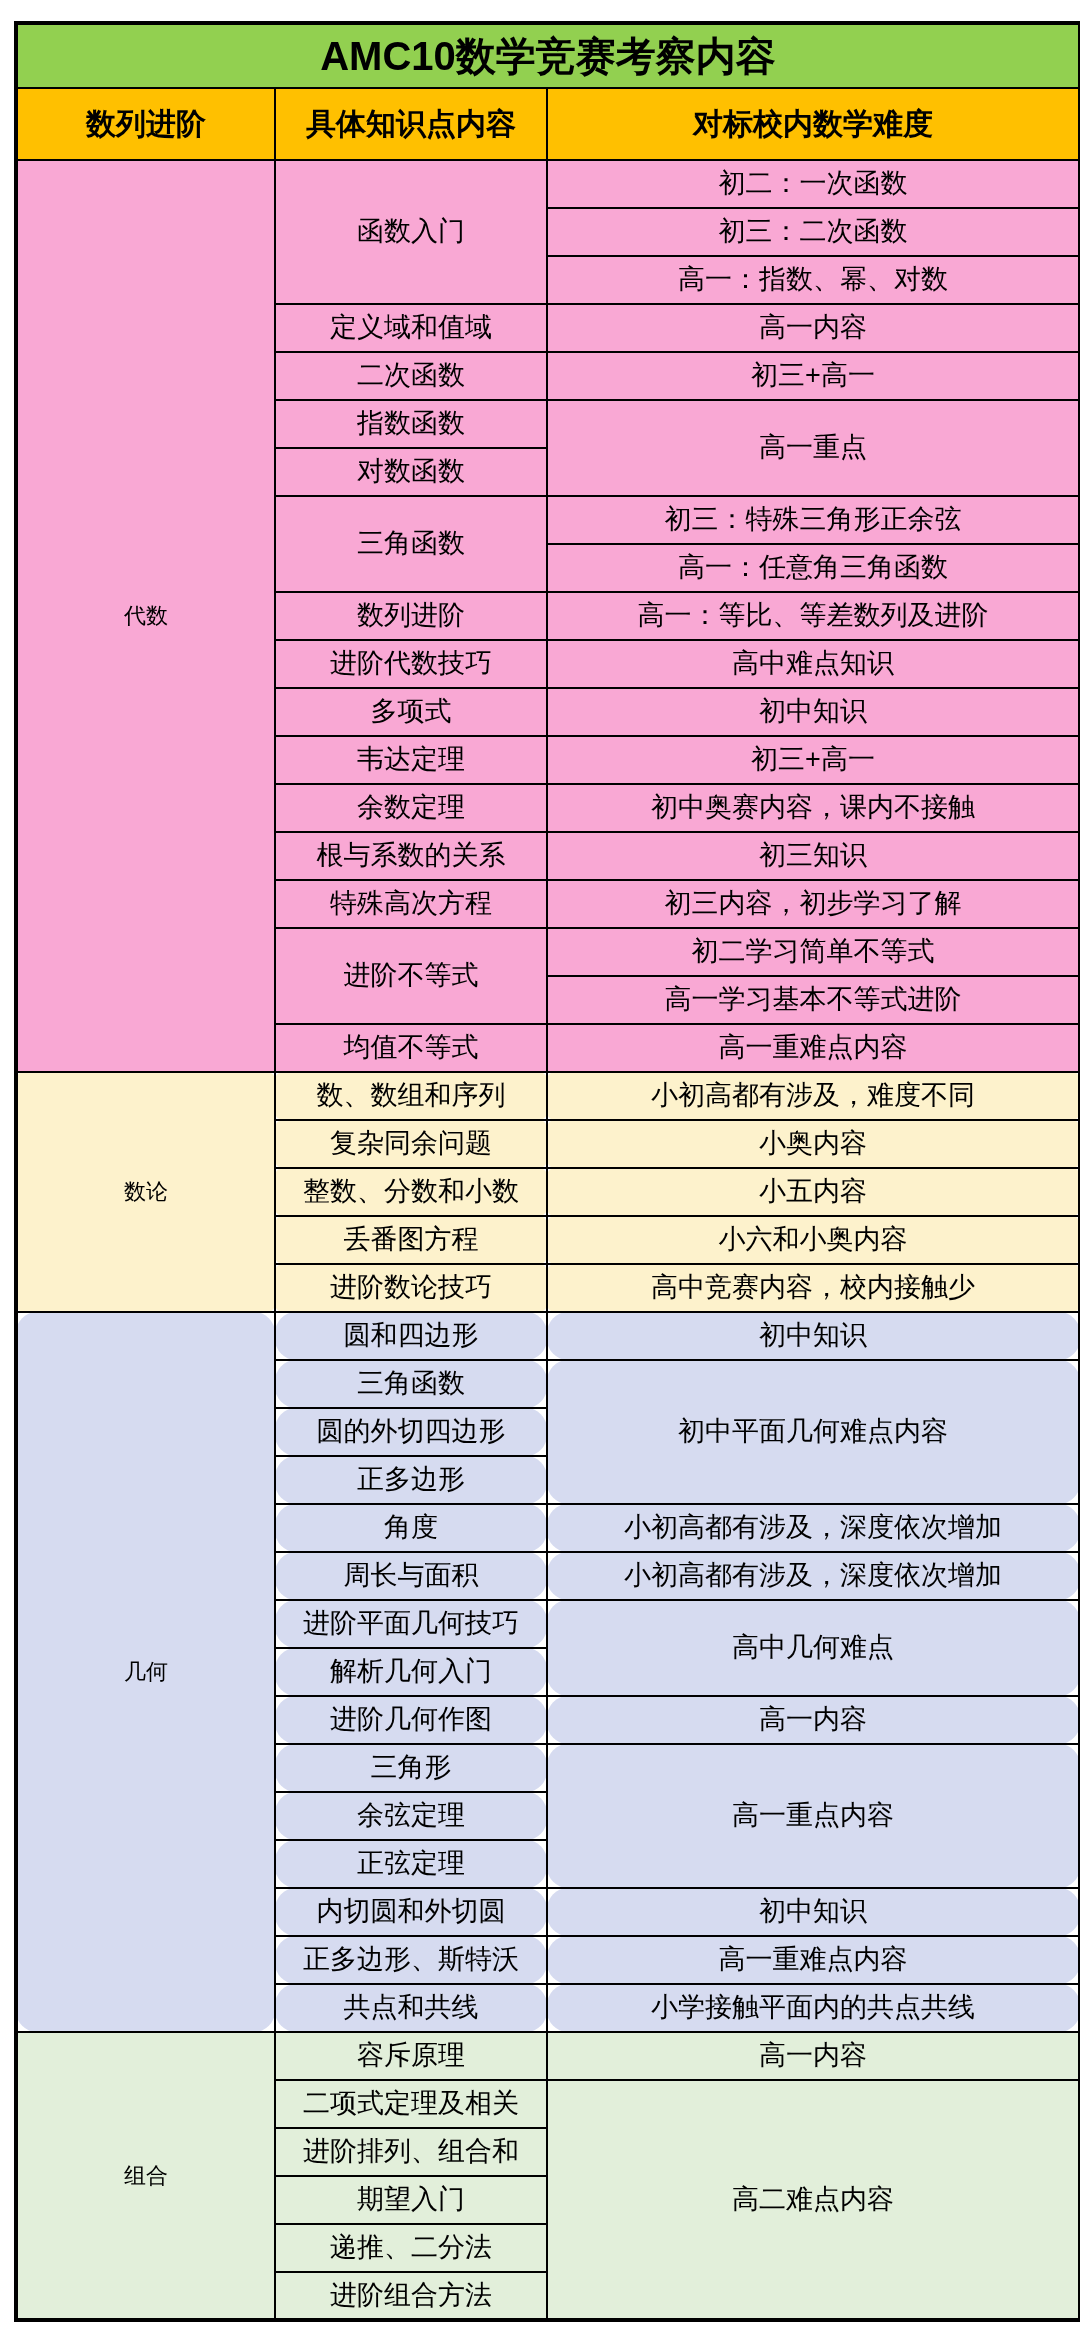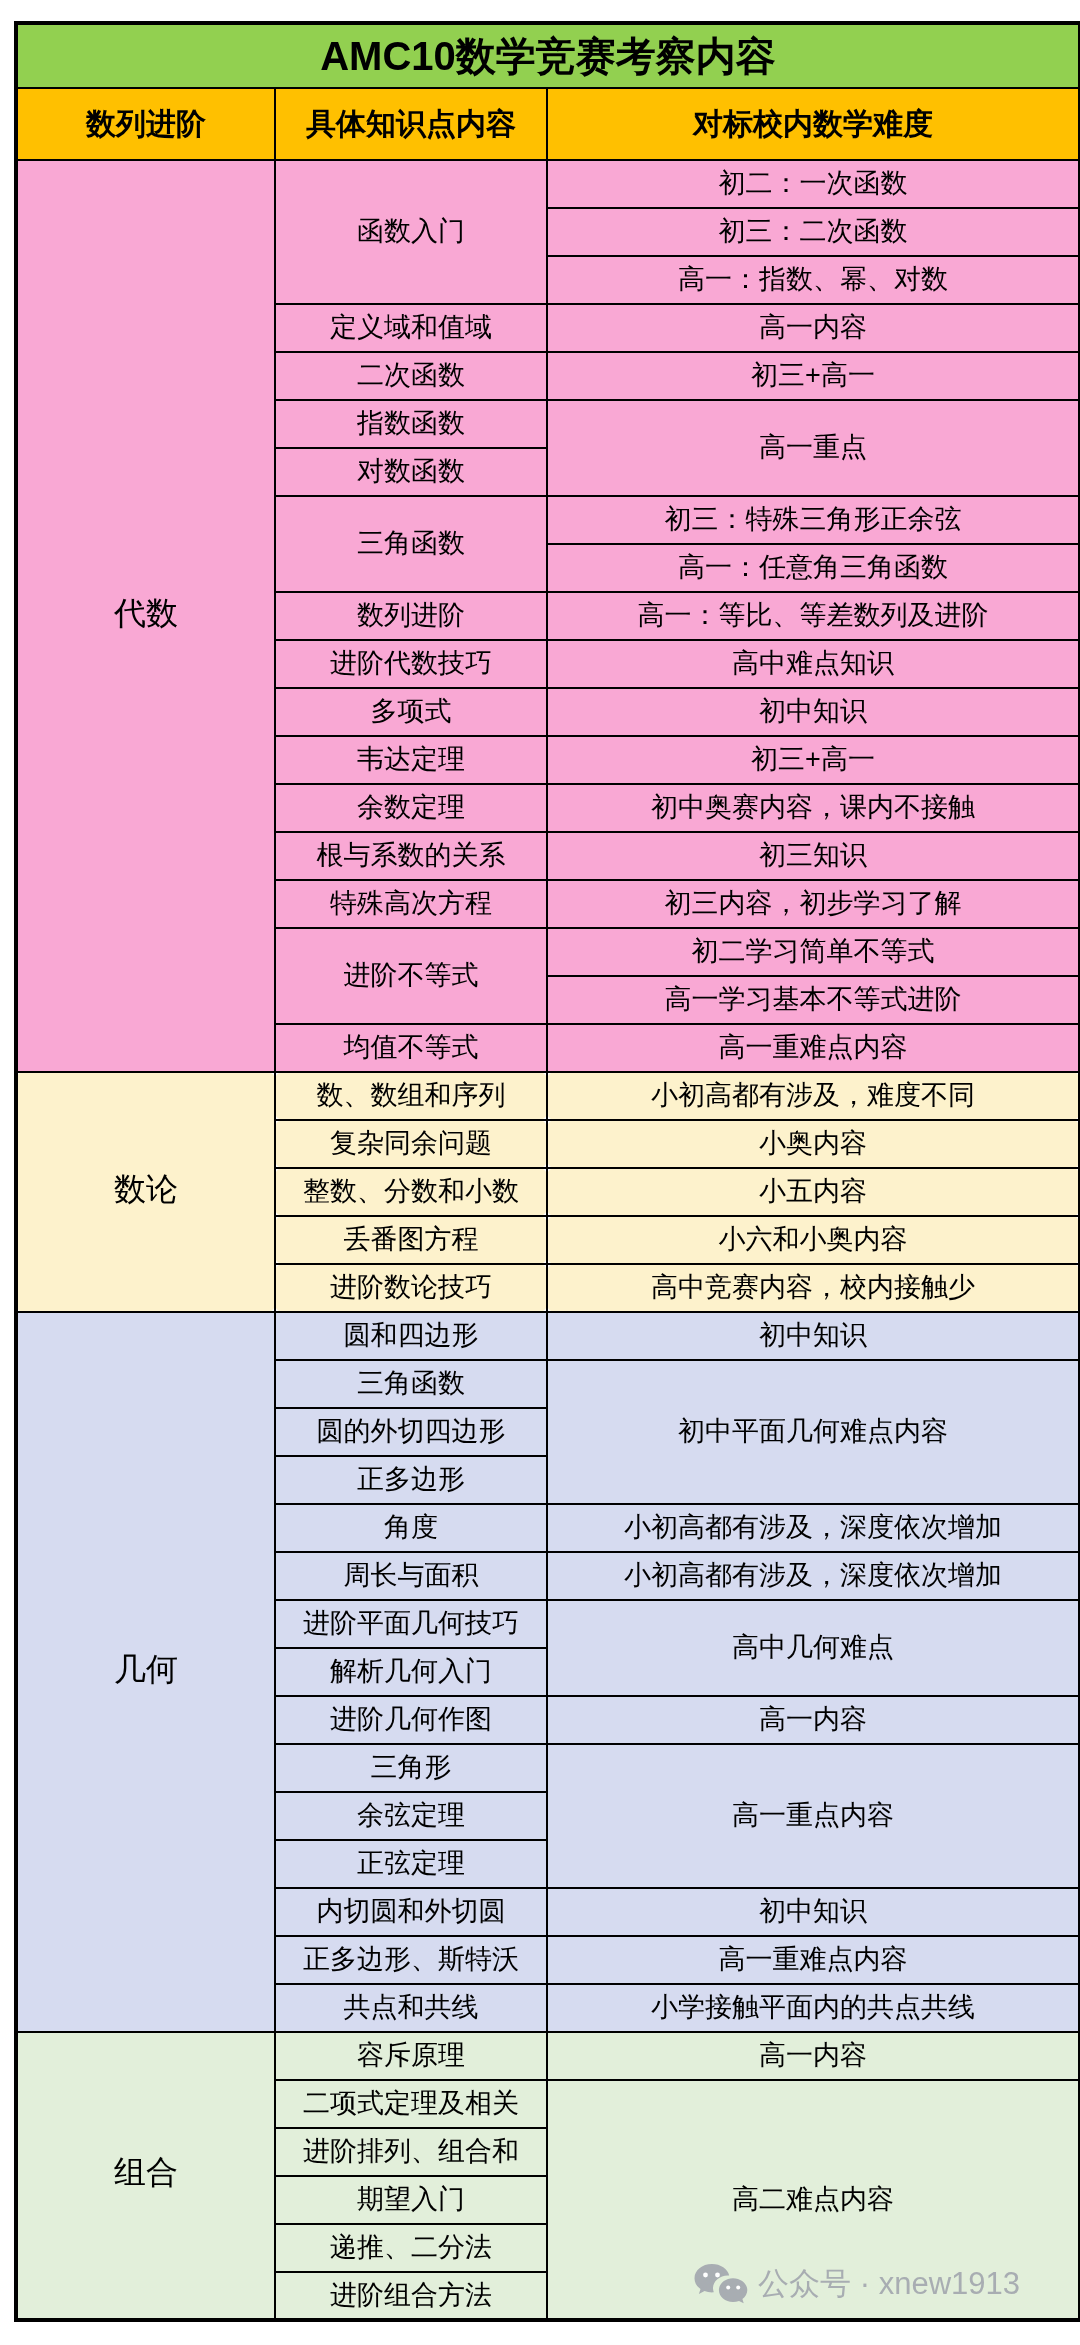--- a/index.html
+++ b/index.html
@@ -34,25 +34,25 @@
     font-weight:bold;
   }
   .head-row td{
     background:#FFC000;
     height:70px;
     font-size:30px;
     font-weight:bold;
   }
   .body-row{height:48px;}
   .body-row td{font-size:27px;}
-  td.cat{font-size:32px;font-family:Liberation Mono, monospace;}
+  td.cat{font-size:22px;}
   
   .s0{background:#f9a8d4;}
   .s1{background:#FDF2CC;border-radius:8px;}
-  .s2{background:#D6DBF0;}
+  .s2{background:#D6DBF0;border-radius:21px;}
   .s3{background:#E2EFDA;}
   .watermark{
     position:absolute;
     right:58px;
     bottom:16px;
     display:flex;
     align-items:center;
     gap:10px;
     color:#A8ADB2;
     font-size:31px;
@@ -251,30 +251,13 @@
   </tr>
   <tr class="body-row">
     <td class="s3">递推、二分法</td>
   </tr>
   <tr class="body-row">
     <td class="s3">进阶组合方法</td>
   </tr>
 </tbody>
     </table>
 
-<div class="watermark">
-  <span>
-    <svg width="56" height="44" viewBox="0 0 56 44">
-      <g fill="#A8ADB2">
-        <path d="M20 2 C10 2 2.5 8.4 2.5 16.2 c0 4.4 2.3 8.2 6 10.8 l-1.6 5 5.6-2.9 c2.3 0.8 4.9 1.3 7.5 1.3 0.6 0 1.2 0 1.8-0.1 -0.5-1.3-0.8-2.7-0.8-4.1 0-7.1 6.6-12.8 14.7-12.8 0.5 0 1 0 1.5 0.1 C35.8 6.9 28.6 2 20 2 Z"></path>
-        <path d="M41 16.2 c-7.8 0-14.1 5.3-14.1 11.9 0 6.6 6.3 11.9 14.1 11.9 2.1 0 4.2-0.4 6-1.1l4.7 2.4 -1.3-4.2 c3-2.2 4.9-5.4 4.9-9 C55.3 21.5 48.8 16.2 41 16.2 Z"></path>
-      </g>
-      <g fill="#ffffff">
-        <circle cx="13.5" cy="13" r="2.4"></circle>
-        <circle cx="25.5" cy="13" r="2.4"></circle>
-        <circle cx="36.2" cy="25.5" r="2"></circle>
-        <circle cx="46.2" cy="25.5" r="2"></circle>
-      </g>
-    </svg>
-  </span>
-  <span>公众号 · xnew1913</span>
 </div>
-</div>
 
 </body></html>

